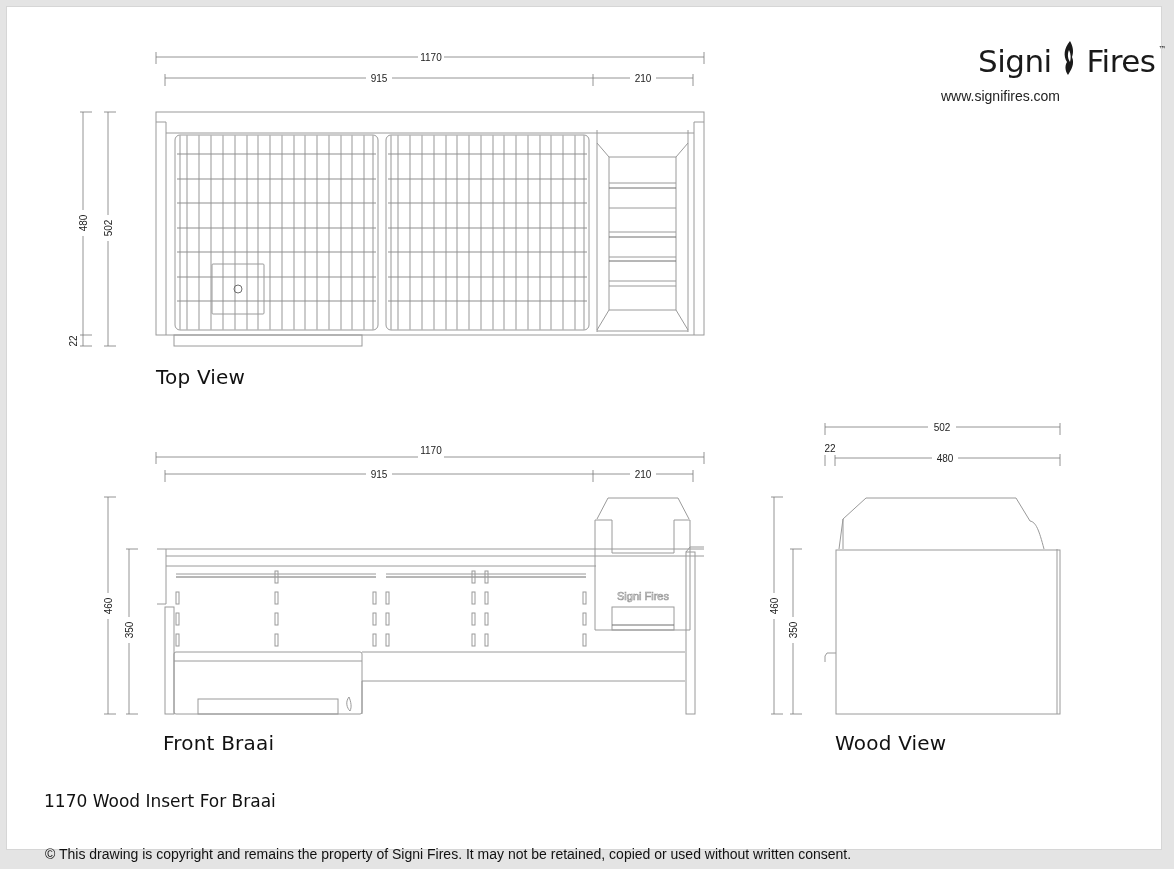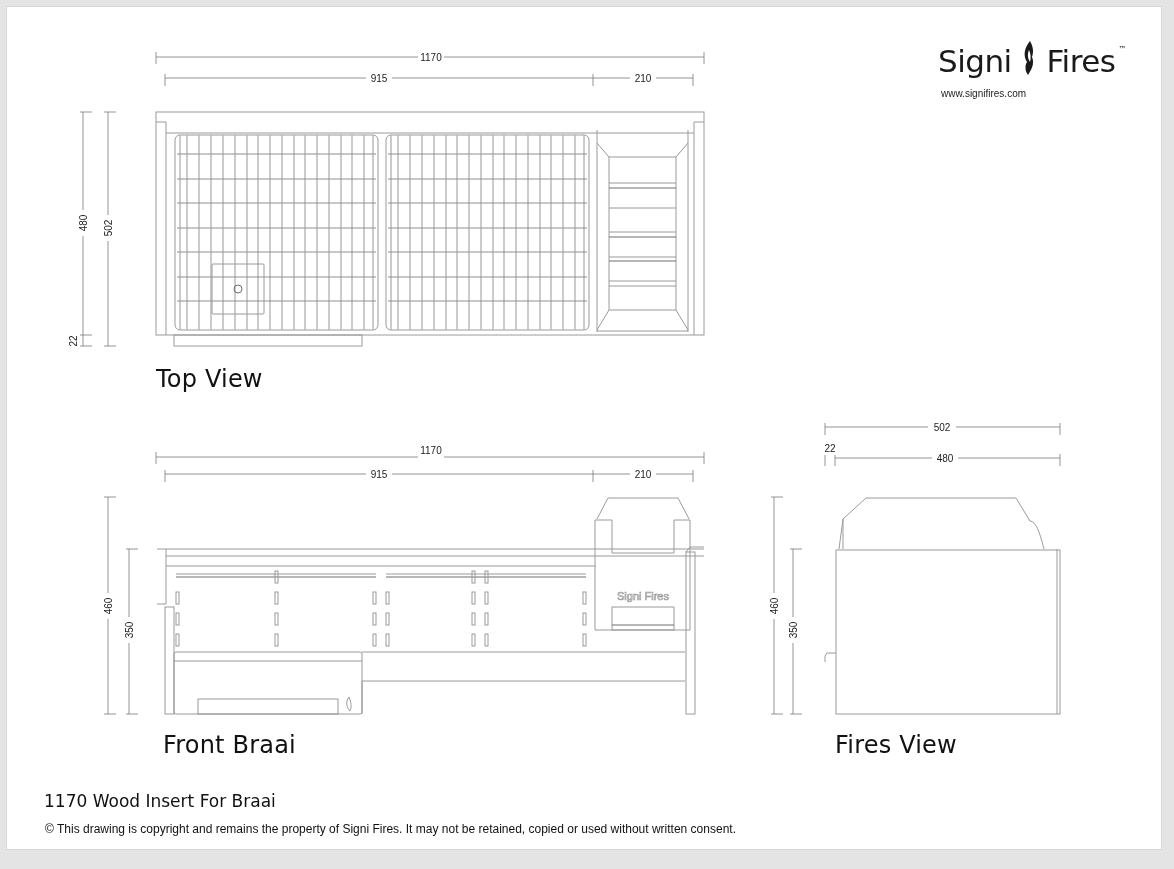--- a/index.html
+++ b/index.html
@@ -15,34 +15,34 @@
   svg.drawing { position: absolute; left: 0; top: 0; }
   .dim { stroke: #7a7a7a; stroke-width: 0.8; fill: none; }
   .tick { stroke: #7a7a7a; stroke-width: 0.8; }
   .part { stroke: #9a9a9a; stroke-width: 1; fill: none; }
   .part-d { stroke: #6f6f6f; stroke-width: 1; fill: none; }
   .grid-v { stroke: #b5b5b5; stroke-width: 1.4; }
   .grid-h { stroke: #8f8f8f; stroke-width: 1; }
   .dimtxt { font-family: "Liberation Sans", sans-serif; font-size: 10px; fill: #222; }
   .view-label {
     position: absolute; font-family: "DejaVu Sans", sans-serif;
-    font-size: 24px; color: #111; letter-spacing: 0.2px;
+    font-size: 20px; color: #111; letter-spacing: 0.2px;
   }
   .logo {
-    position: absolute; left: 938px; top: 40px;
+    position: absolute; left: 978px; top: 40px;
     font-family: "DejaVu Sans", sans-serif; font-size: 31px; color: #1a1a1a;
     letter-spacing: -0.5px; white-space: nowrap; text-align: right;
   }
   .logo .tm { font-size: 8px; vertical-align: 20px; margin-left: 3px; }
-  .logo-url { position: absolute; left: 941px; top: 88px; font-size: 10px; color: #222; }
+  .logo-url { position: absolute; left: 941px; top: 88px; font-size: 14px; color: #222; }
   .title {
     position: absolute; left: 44px; top: 791px;
     font-family: "DejaVu Sans", sans-serif; font-size: 17px; color: #111;
   }
-  .copyright { position: absolute; left: 45px; top: 822px; font-size: 12px; color: #111; }
+  .copyright { position: absolute; left: 45px; top: 846px; font-size: 14px; color: #111; }
 </style>
 </head>
 <body>
 
 <div class="sheet"></div>
 
 <svg class="drawing" width="1174" height="869" viewBox="0 0 1174 869">
 
   <g>
 
@@ -282,16 +282,16 @@
   <svg width="16" height="36" viewBox="0 0 16 36" style="vertical-align:-4px">
     <path d="M9,1 C3,8 2,16 6,22 C3,27 5,32 7,35 C10,30 14,24 11,17 C13,12 12,6 9,1 Z" fill="#1a1a1a"></path>
     <path d="M8,10 C6,15 7,19 9,22 C10,18 10,14 8,10 Z" fill="#ffffff"></path>
   </svg>
   <span>Fires</span><span class="tm">™</span>
 </div>
 <div class="logo-url">www.signifires.com</div>
 
 <div class="view-label" style="left:156px; top:365px;">Top View</div>
 <div class="view-label" style="left:163px; top:731px;">Front Braai</div>
-<div class="view-label" style="left:835px; top:731px;">Fires View</div>
+<div class="view-label" style="left:835px; top:731px;">Wood View</div>
 
 <div class="title">1170 Wood Insert For Braai</div>
 <div class="copyright">© This drawing is copyright and remains the property of Signi Fires. It may not be retained, copied or used without written consent.</div>
 
 </body></html>

